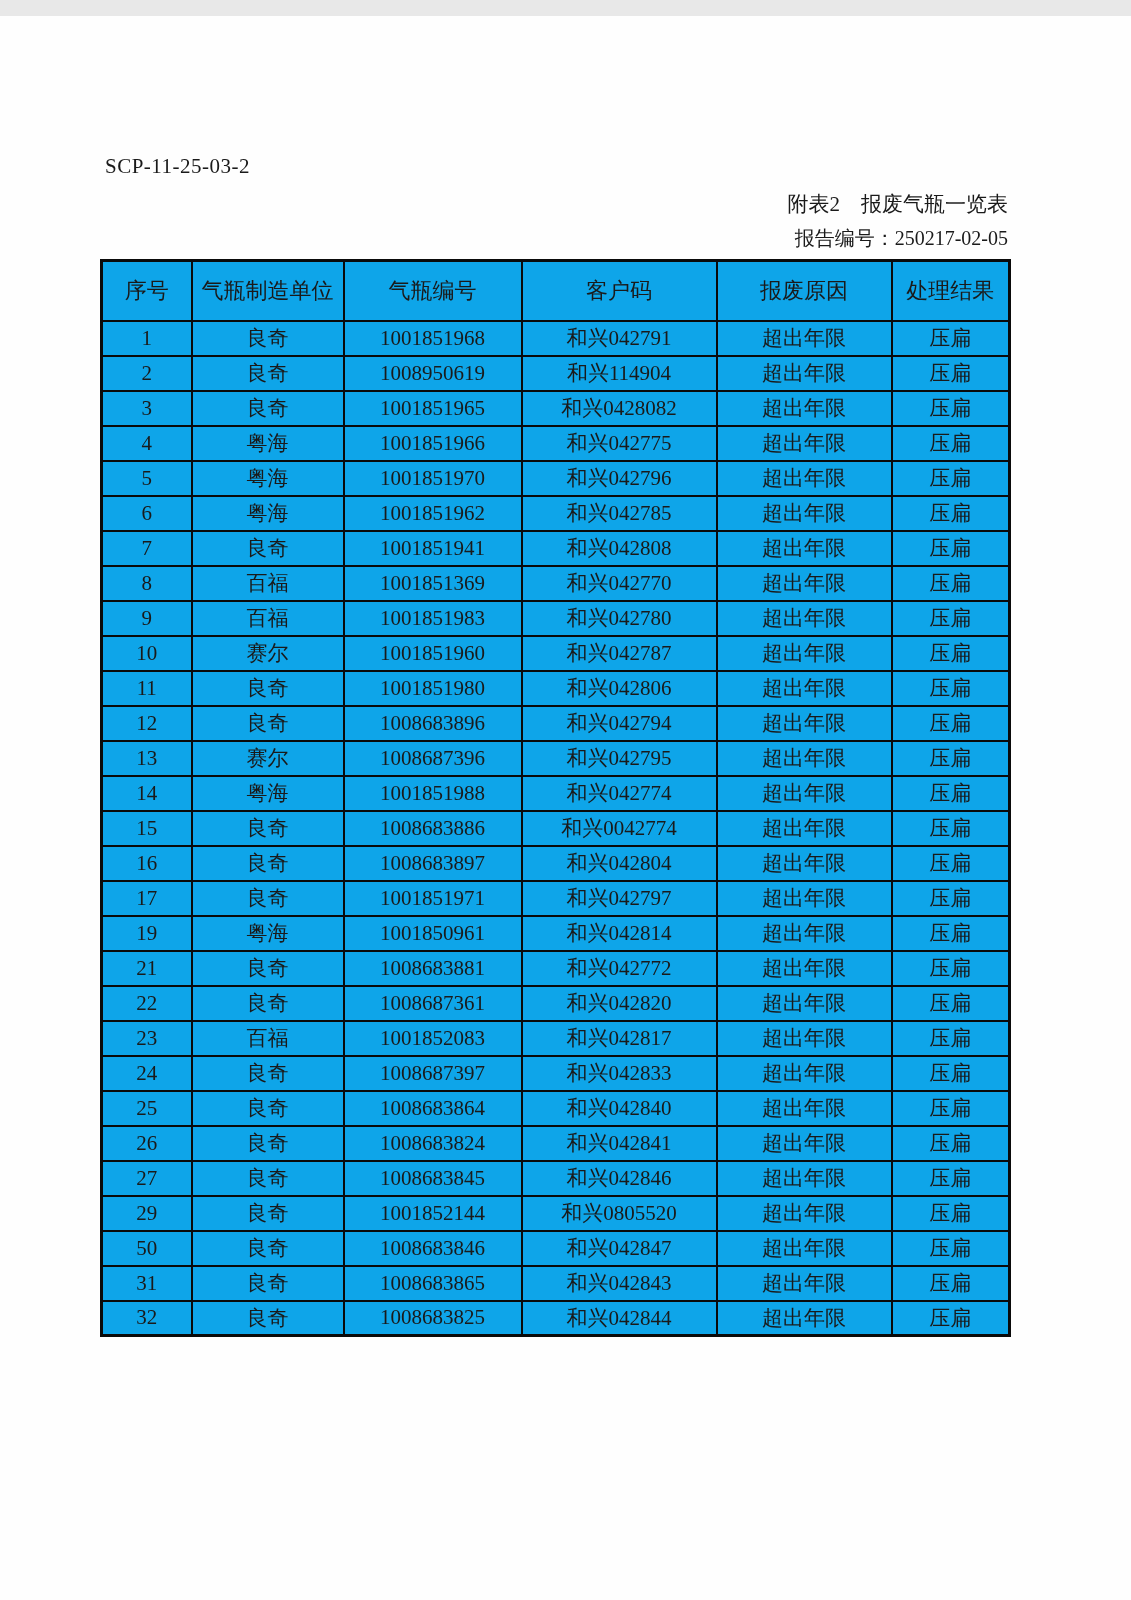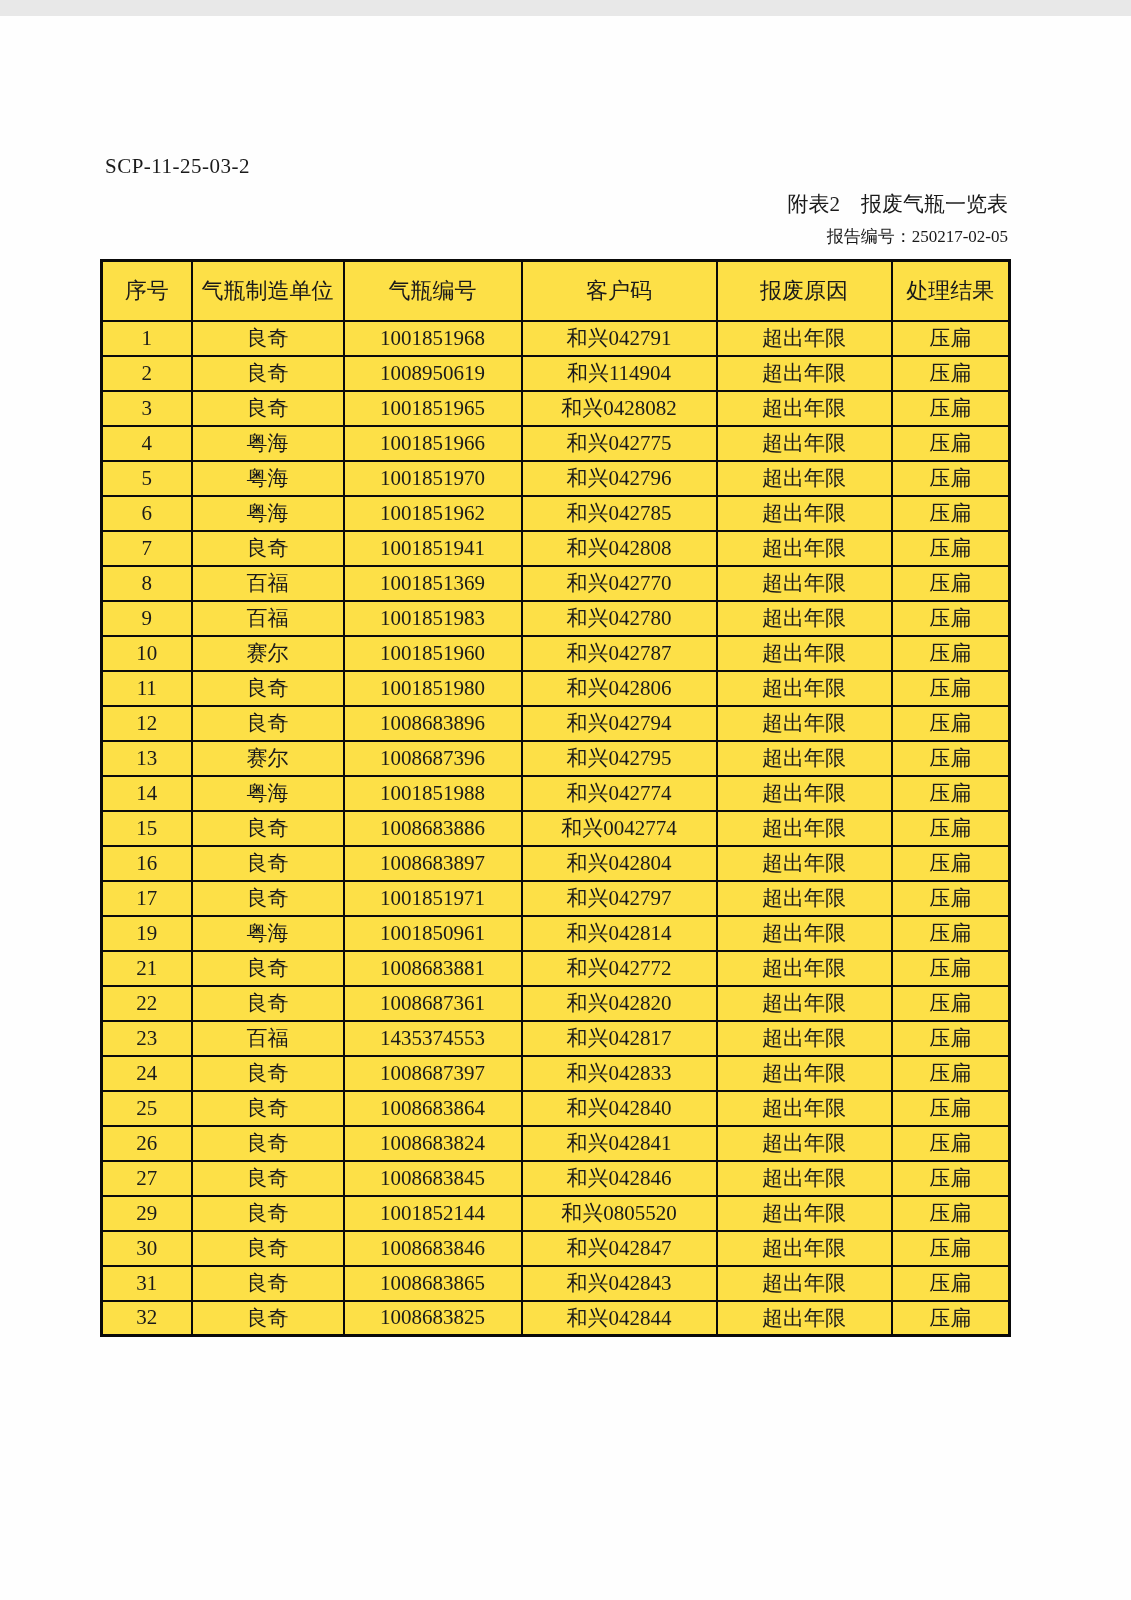--- a/index.html
+++ b/index.html
@@ -30,31 +30,31 @@
     text-align: right;
     font-size: 21px;
     white-space: pre;
   }
   .report-no {
     position: absolute;
     top: 209px;
     left: 100px;
     width: 908px;
     text-align: right;
-    font-size: 17px;
+    font-size: 20px;
     white-space: pre;
   }
   table.scrap-table {
     position: absolute;
     top: 243px;
     left: 100px;
     width: 908px;
     border-collapse: collapse;
     table-layout: fixed;
-    background: #fde047;
+    background: #0ea5e9;
   }
   table.scrap-table, table.scrap-table th, table.scrap-table td {
     border: 2px solid #0a0a0a;
   }
   table.scrap-table { border-width: 3px; }
   table.scrap-table th {
     height: 60px;
     font-size: 22px;
     font-weight: normal;
     text-align: center;
@@ -269,21 +269,21 @@
           <td>22</td>
           <td>良奇</td>
           <td>1008687361</td>
           <td>和兴042820</td>
           <td>超出年限</td>
           <td>压扁</td>
         </tr>
         <tr>
           <td>23</td>
           <td>百福</td>
-          <td>1435374553</td>
+          <td>1001852083</td>
           <td>和兴042817</td>
           <td>超出年限</td>
           <td>压扁</td>
         </tr>
         <tr>
           <td>24</td>
           <td>良奇</td>
           <td>1008687397</td>
           <td>和兴042833</td>
           <td>超出年限</td>
@@ -315,21 +315,21 @@
         </tr>
         <tr>
           <td>29</td>
           <td>良奇</td>
           <td>1001852144</td>
           <td>和兴0805520</td>
           <td>超出年限</td>
           <td>压扁</td>
         </tr>
         <tr>
-          <td>30</td>
+          <td>50</td>
           <td>良奇</td>
           <td>1008683846</td>
           <td>和兴042847</td>
           <td>超出年限</td>
           <td>压扁</td>
         </tr>
         <tr>
           <td>31</td>
           <td>良奇</td>
           <td>1008683865</td>

